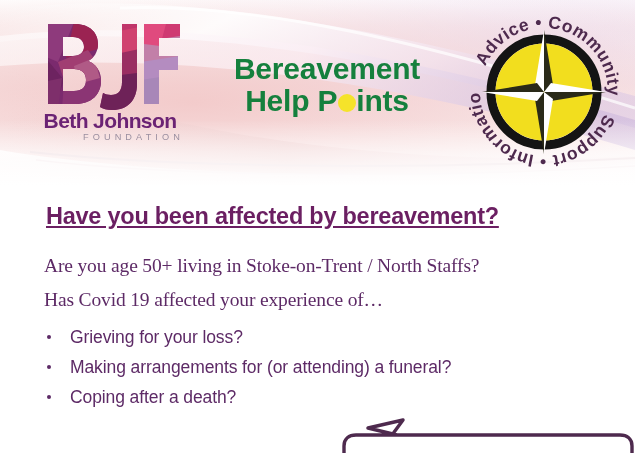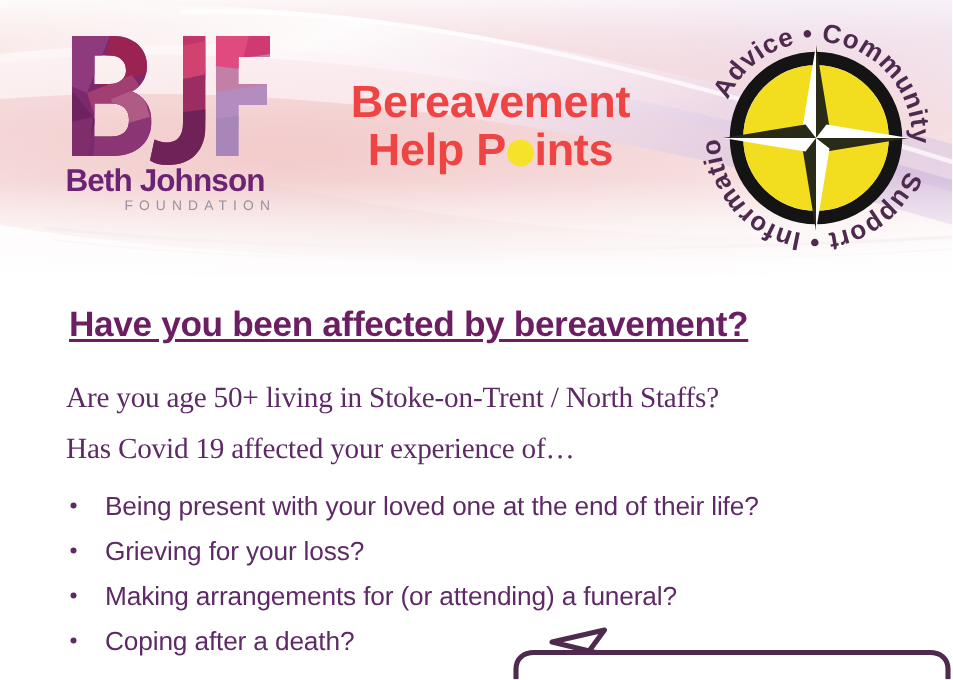--- a/index.html
+++ b/index.html
@@ -97,21 +97,21 @@
     position: absolute;
     left: 196px; top: 53px;
     width: 262px;
     text-align: center;
     line-height: 1.08;
   }
   .title-line {
     font-family: "Liberation Sans", sans-serif;
     font-weight: bold;
     font-size: 30px;
-    color: #ef4444;
+    color: #15803d;
     letter-spacing: -0.2px;
     white-space: nowrap;
   }
   #title-line-2 { position: relative; }
   .dot-o {
     display: inline-block;
     width: 18px;
     height: 18px;
     border-radius: 50%;
     background: #F5E32A;
@@ -326,24 +326,20 @@
   </div>
 
   <div id="headline">Have you been affected by bereavement?</div>
 
   <div class="subline" id="subline-0">Are you age 50+ living in Stoke-on-Trent / North Staffs?</div>
   <div class="subline" id="subline-1">Has Covid 19 affected your experience of…</div>
 
   <ul id="bullet-list">
     <li class="bullet-item">
       <span class="bullet-dot"></span>
-      <span>Being present with your loved one at the end of their life?</span>
-    </li>
-    <li class="bullet-item">
-      <span class="bullet-dot"></span>
       <span>Grieving for your loss?</span>
     </li>
     <li class="bullet-item">
       <span class="bullet-dot"></span>
       <span>Making arrangements for (or attending) a funeral?</span>
     </li>
     <li class="bullet-item">
       <span class="bullet-dot"></span>
       <span>Coping after a death?</span>
     </li>

